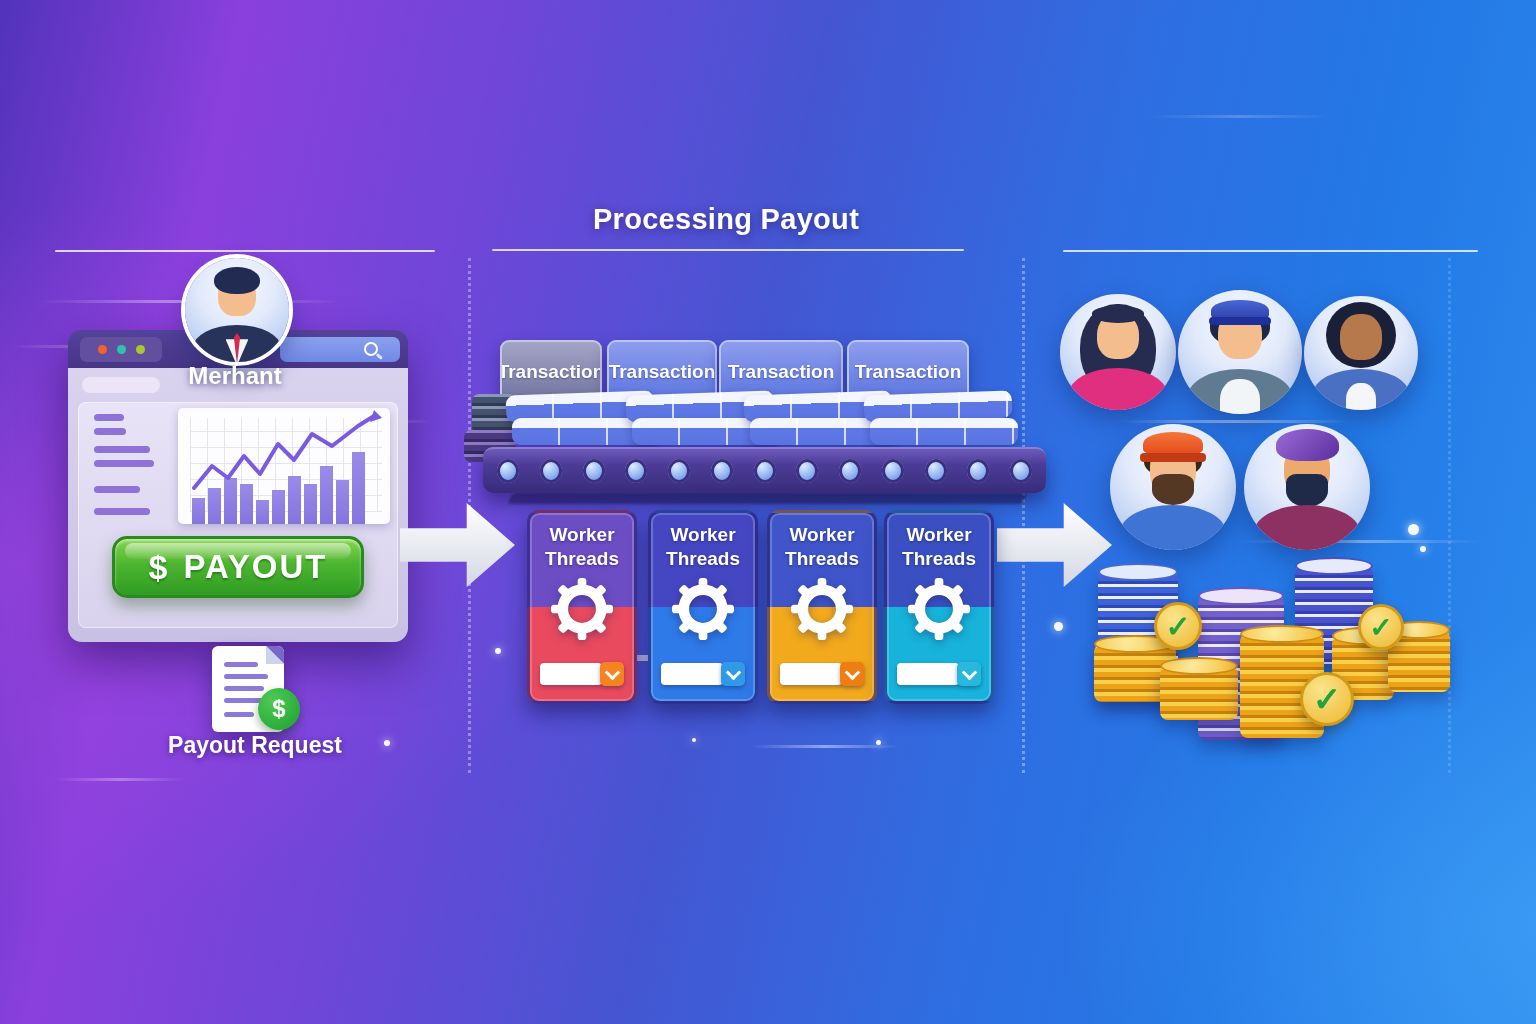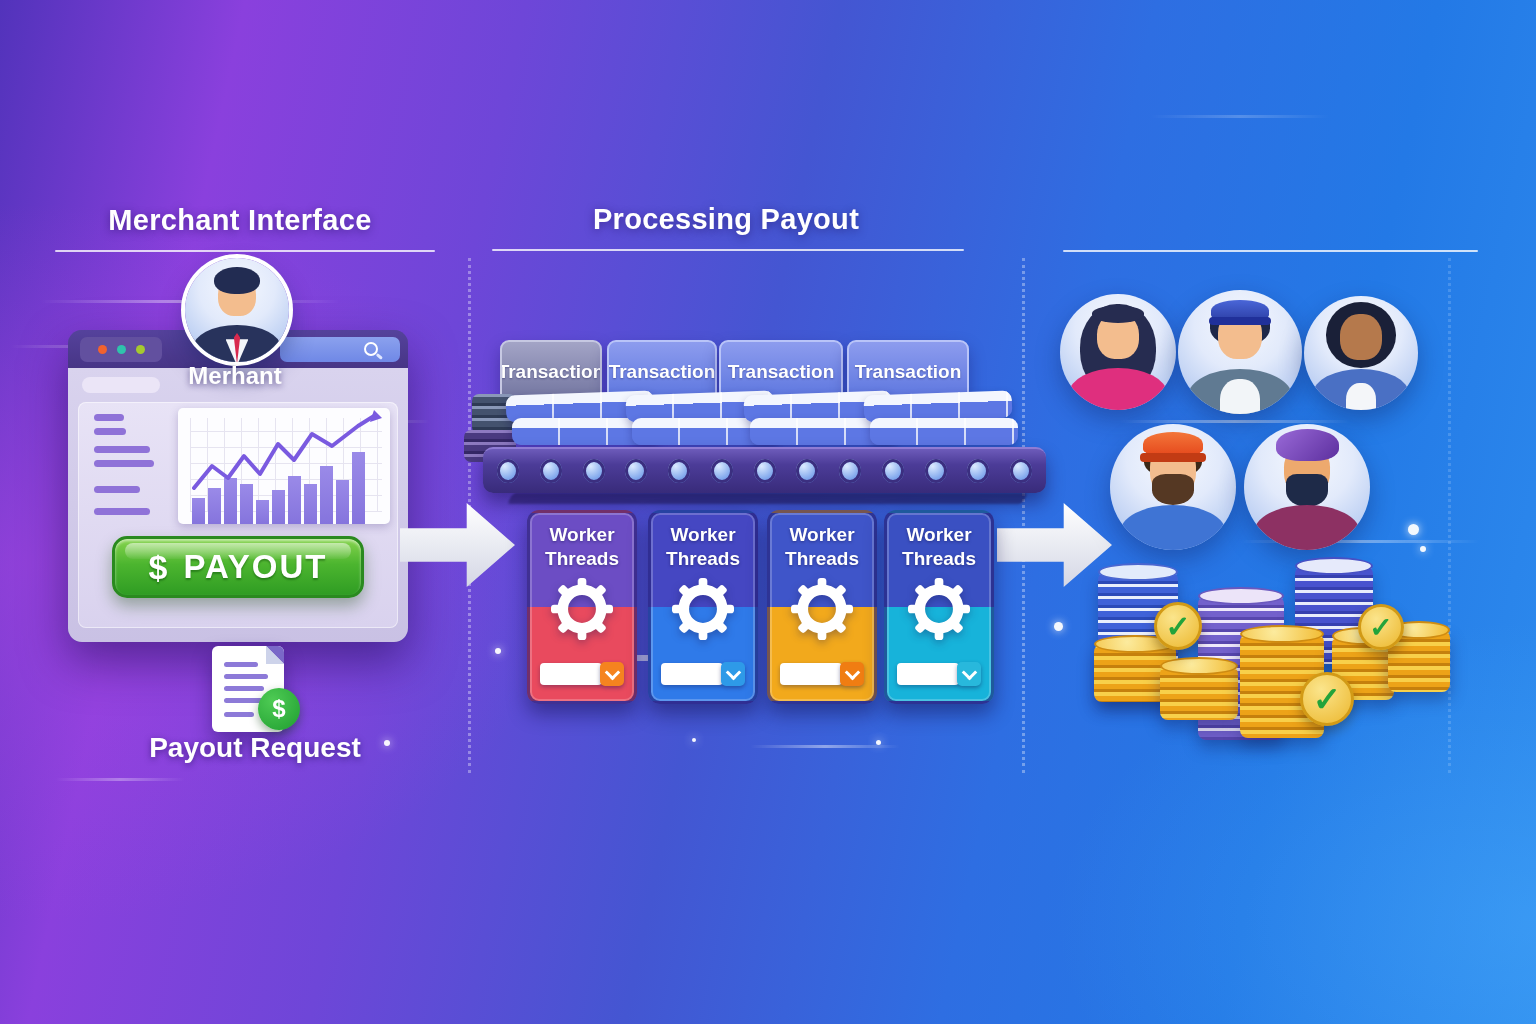--- a/index.html
+++ b/index.html
@@ -54,21 +54,21 @@
   .payout .pl{font-size:33px;letter-spacing:2px;text-shadow:0 2px 2px rgba(0,60,0,.4);}
   
   .doc{position:absolute;left:212px;top:646px;width:72px;height:86px;background:#fff;border-radius:6px;
     box-shadow:0 10px 20px rgba(25,10,80,.4);}
   .doc .fold{position:absolute;right:0;top:0;width:0;height:0;border-left:18px solid #cdd3ea;border-top:18px solid #7a68c8;
     border-radius:0 6px 0 0;}
   .dline{position:absolute;left:12px;height:5px;border-radius:3px;background:#8d7ad8;}
   .badge{position:absolute;right:-16px;bottom:2px;width:42px;height:42px;border-radius:50%;
     background:radial-gradient(circle at 35% 30%,#4ecb54,#1f9e30);display:flex;align-items:center;justify-content:center;
     color:#fff;font-weight:bold;font-size:24px;box-shadow:0 4px 10px rgba(10,60,10,.4);}
-  .caption{position:absolute;color:#fff;font-weight:bold;font-size:28px;text-align:center;text-shadow:0 2px 6px rgba(30,15,90,.55);}
+  .caption{position:absolute;color:#fff;font-weight:bold;font-size:23px;text-align:center;text-shadow:0 2px 6px rgba(30,15,90,.55);}
   
   .av{position:absolute;border-radius:50%;overflow:hidden;
     background:radial-gradient(circle at 50% 28%,#f5f8fe 0%,#e2eafb 42%,#b9cdf2 78%,#9cb6ea 100%);
     box-shadow:0 10px 24px rgba(15,30,90,.35);}
   .av>div{position:absolute;}
   .hairback{z-index:1;}
   .head{z-index:2;left:32%;top:16%;width:36%;height:40%;background:#f3bd8e;border-radius:46% 46% 42% 42%;}
   .hat{z-index:3;}
   .beard{z-index:4;}
   .body{z-index:5;left:8%;bottom:-8%;width:84%;height:44%;border-radius:50% 50% 0 0;}
@@ -152,21 +152,20 @@
   <div class="dot" style="left:1408px;top:524px;width:11px;height:11px"></div>
   <div class="dot" style="left:1420px;top:546px;width:6px;height:6px"></div>
   <div class="dot" style="left:1054px;top:622px;width:9px;height:9px"></div>
   <div class="dot" style="left:495px;top:648px;width:6px;height:6px"></div>
   <div class="dot" style="left:1242px;top:684px;width:7px;height:7px"></div>
 
   <div class="sep" style="left:468px"></div>
   <div class="sep" style="left:1022px"></div>
   <div class="sep" style="left:1448px;opacity:.45"></div>
 
-  <div class="sec-title" style="left:40px;top:204px;width:400px">Merchant Interface</div>
   <div class="sec-line" style="left:55px;top:250px;width:380px"></div>
   <div class="sec-title" style="left:496px;top:203px;width:460px">Processing Payout</div>
   <div class="sec-line" style="left:492px;top:249px;width:472px"></div>
   <div class="sec-line" style="left:1063px;top:250px;width:415px"></div>
 
   <div class="mwin">
     <div class="titlebar">
       <div class="dotsbox">
         <span class="tdot" style="background:#f2622e"></span>
         <span class="tdot" style="background:#2fc3ac"></span>

